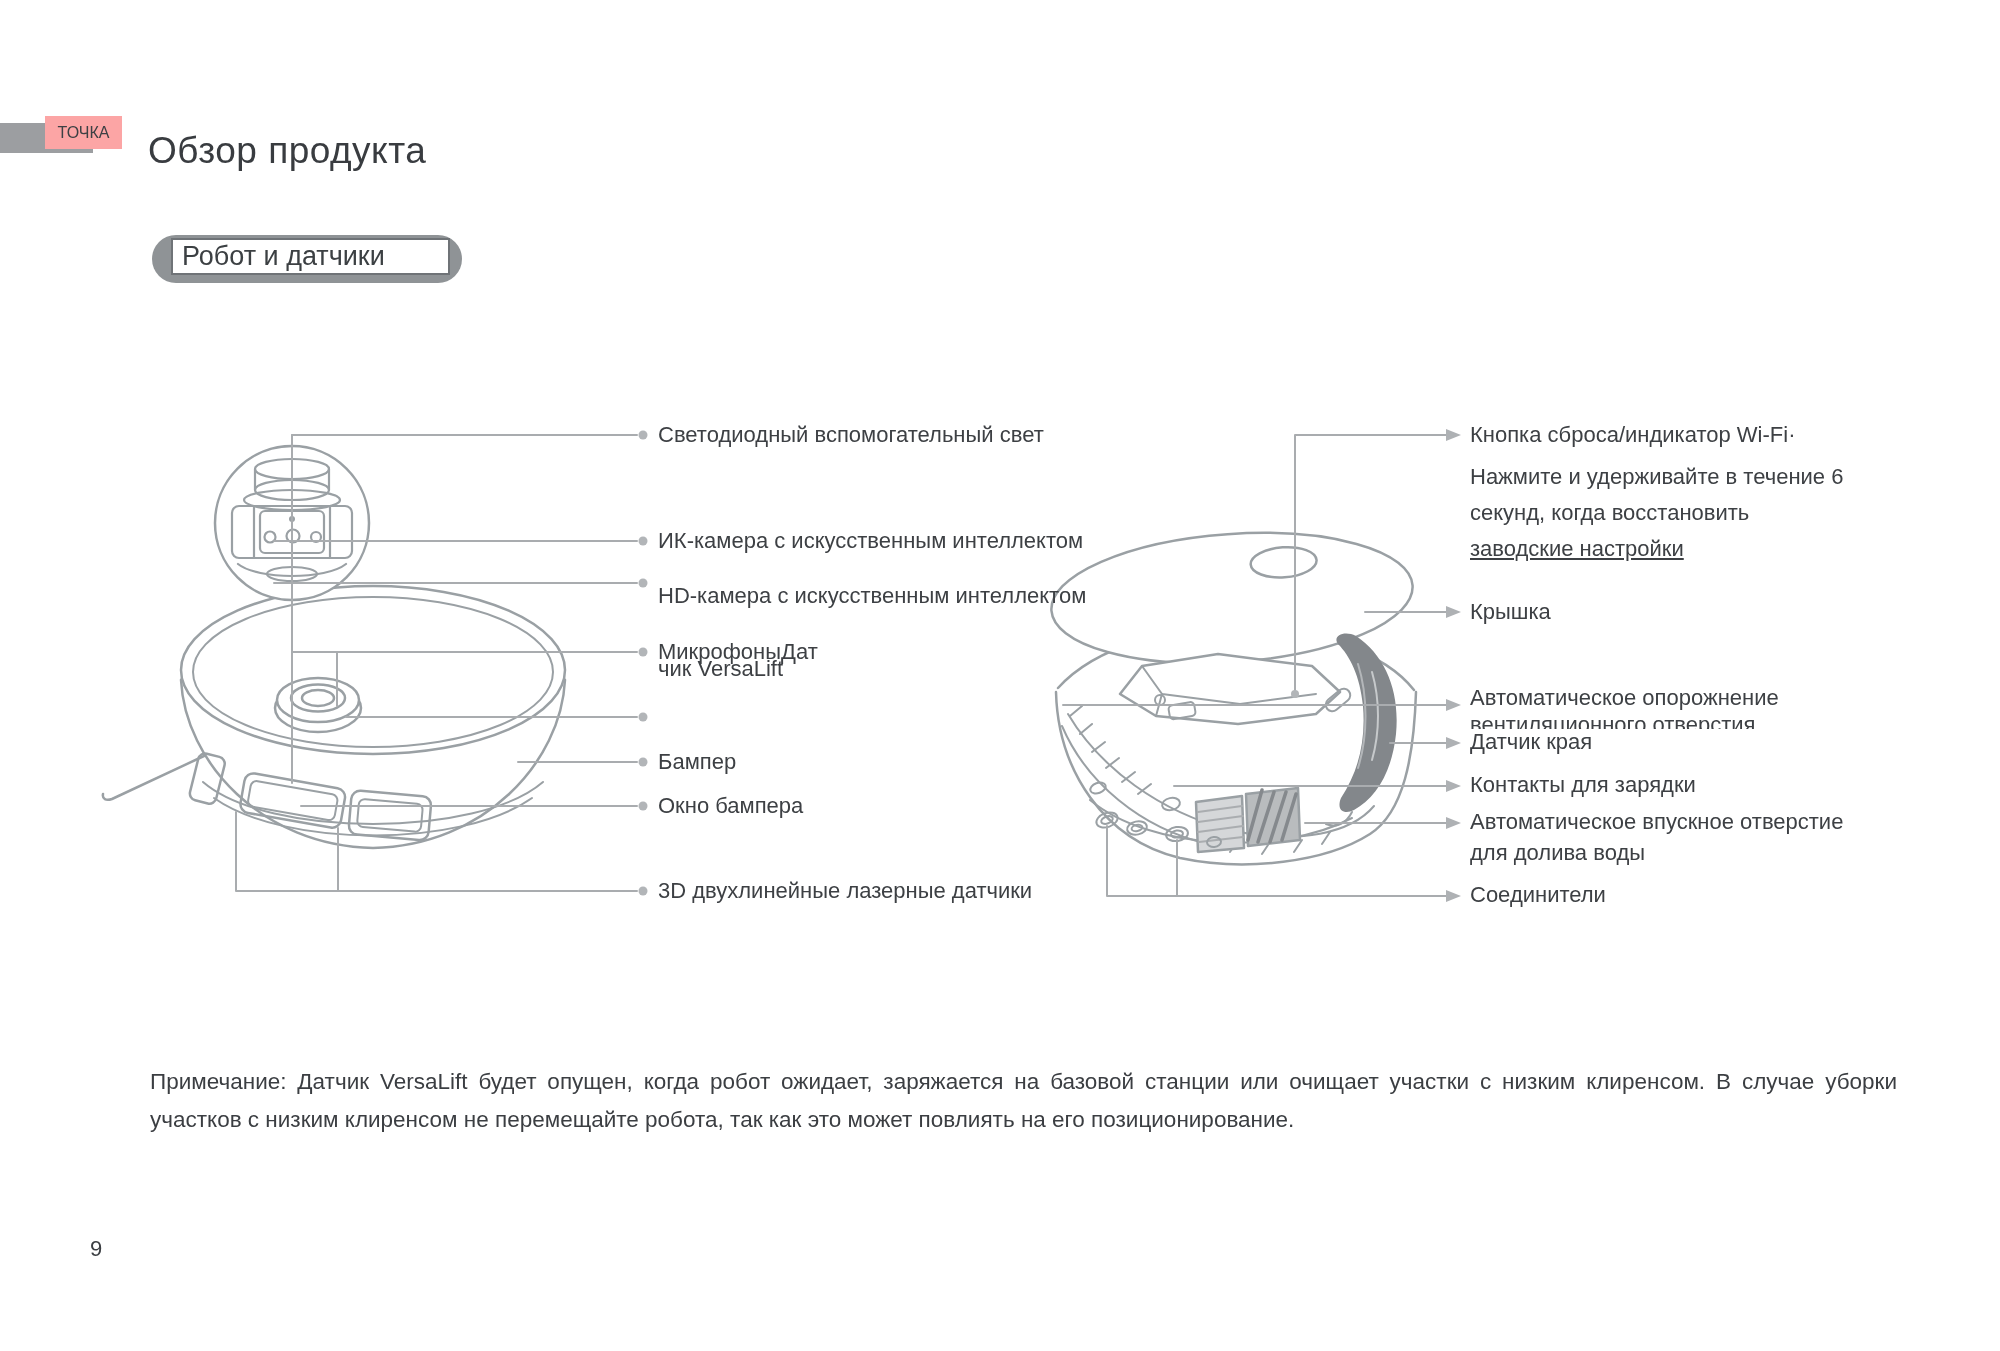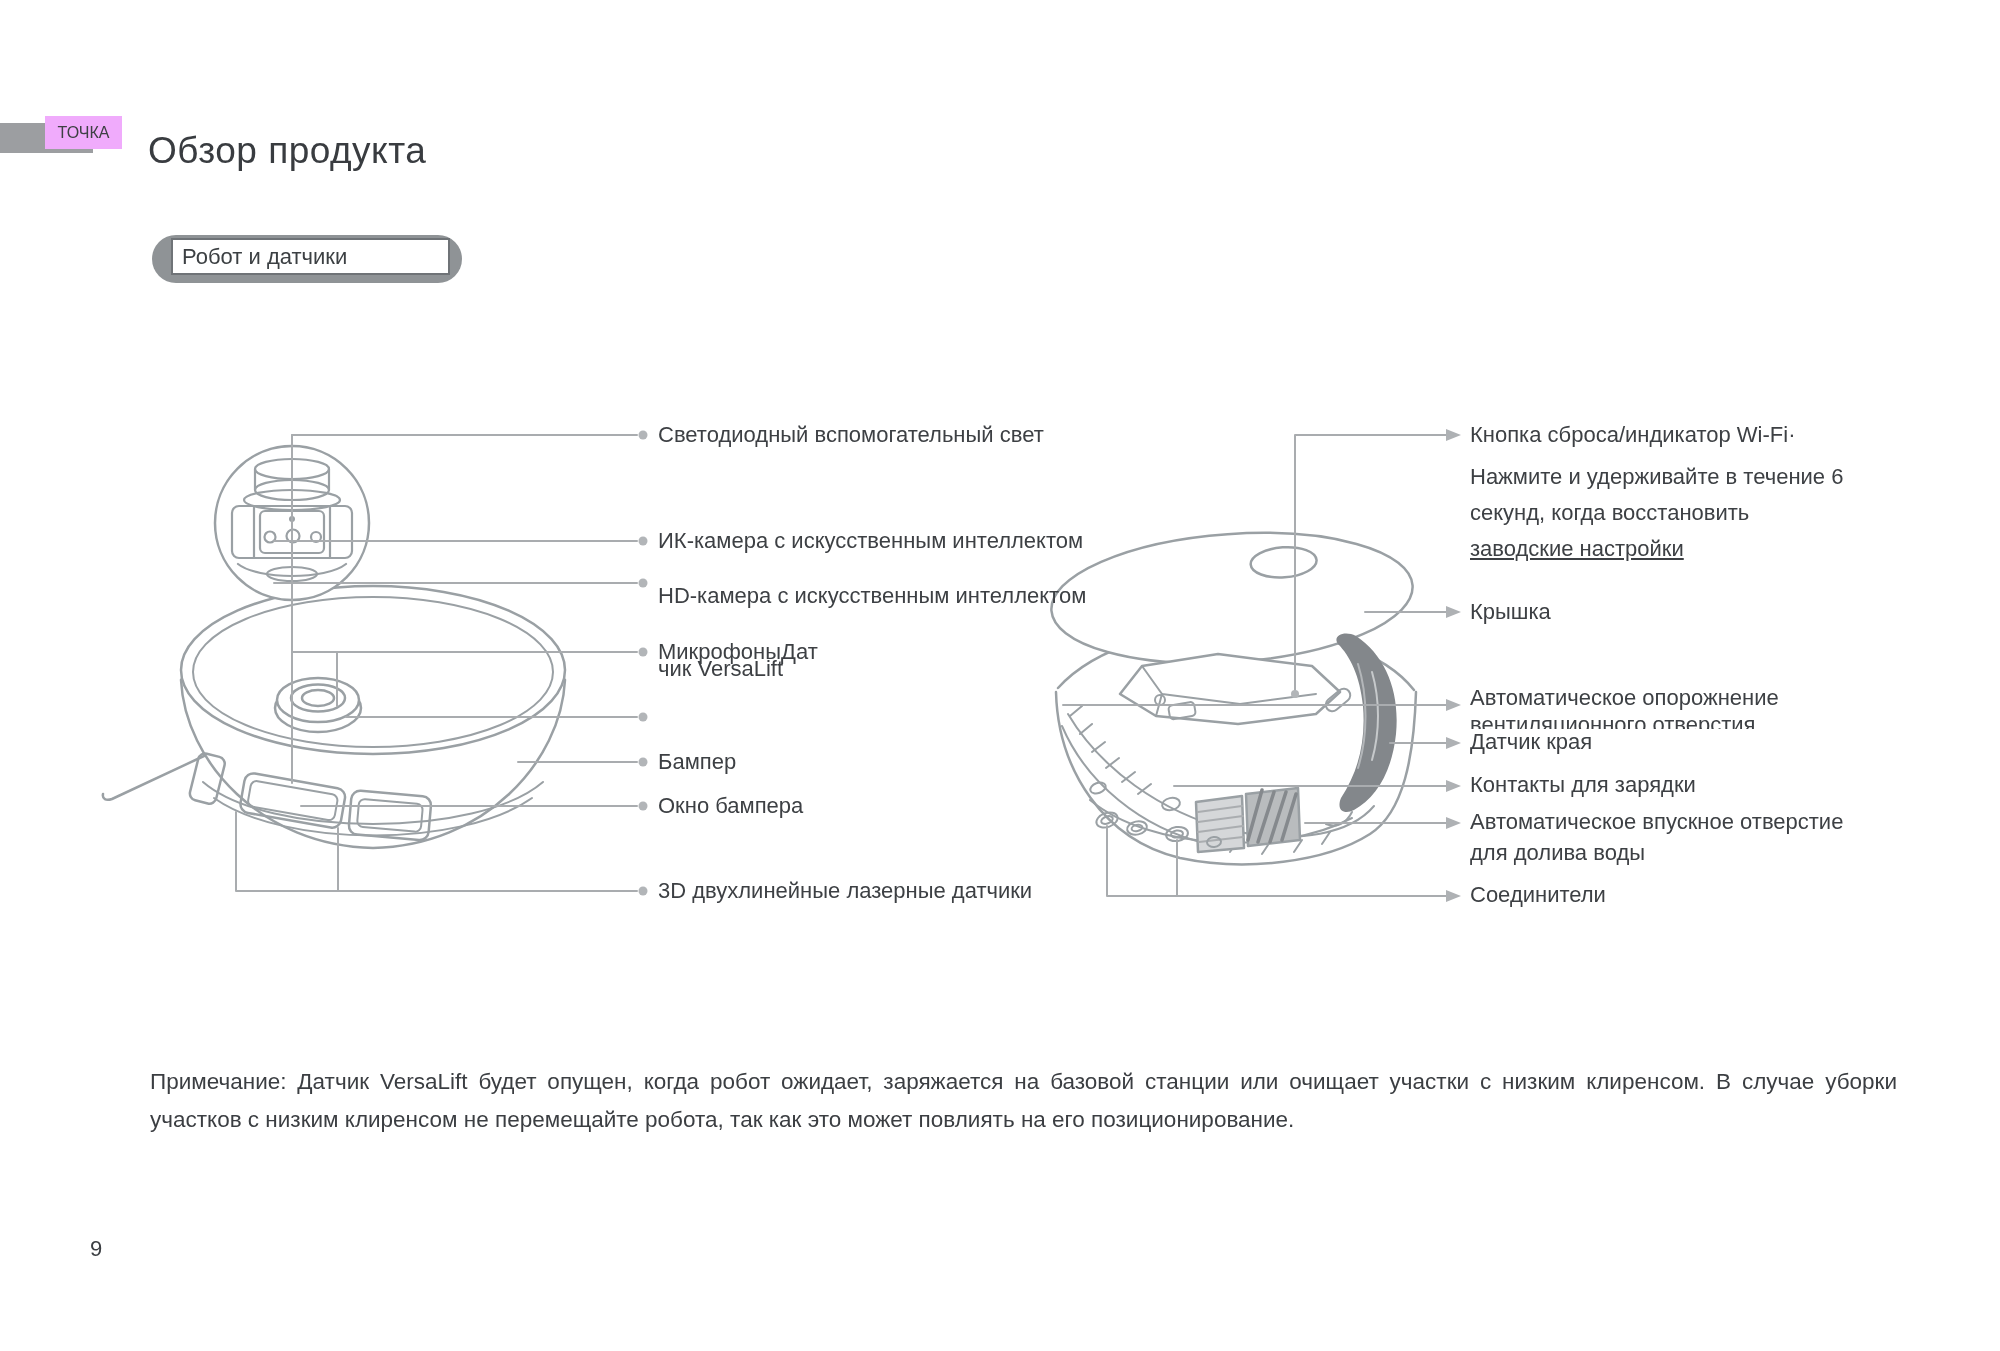--- a/index.html
+++ b/index.html
@@ -1,27 +1,27 @@
 <!DOCTYPE html>
 <html><head>
 <meta charset="utf-8">
 <style>
   html,body{margin:0;padding:0;background:#ffffff;}
   #page{position:relative;width:2000px;height:1351px;background:#ffffff;overflow:hidden;
         font-family:"Liberation Sans","DejaVu Sans",sans-serif;color:#3d4044;}
   .abs{position:absolute;}
   
   #tab-band{left:0;top:123px;width:93px;height:30px;background:#9c9ea1;}
-  #tab-box{left:45px;top:116px;width:77px;height:33px;background:#f0abfc;
+  #tab-box{left:45px;top:116px;width:77px;height:33px;background:#fca5a5;
            display:flex;align-items:center;justify-content:center;font-size:16px;color:#3d4044;}
   #page-title{left:148px;top:130px;font-size:37px;color:#393c40;letter-spacing:0.5px;}
   
   #pill{left:152px;top:235px;width:310px;height:48px;background:#8f9396;border-radius:24px;}
   #pill-inner{left:171px;top:238px;width:266px;height:33px;background:#ffffff;
-              border:2px solid #6f7377;font-size:22px;color:#3c4043;
+              border:2px solid #6f7377;font-size:27px;color:#3c4043;
               display:flex;align-items:center;padding-left:9px;}
   
   .lbl{position:absolute;font-size:22px;line-height:26px;color:#3d4044;white-space:nowrap;}
   .clip{overflow:hidden;}
   
   #note{left:150px;top:1063px;width:1747px;font-size:22.5px;line-height:38px;
         color:#3b3e42;text-align:justify;}
   #pagenum{left:90px;top:1236px;font-size:22px;color:#3b3e42;}
   svg{position:absolute;left:0;top:0;}
 </style>

